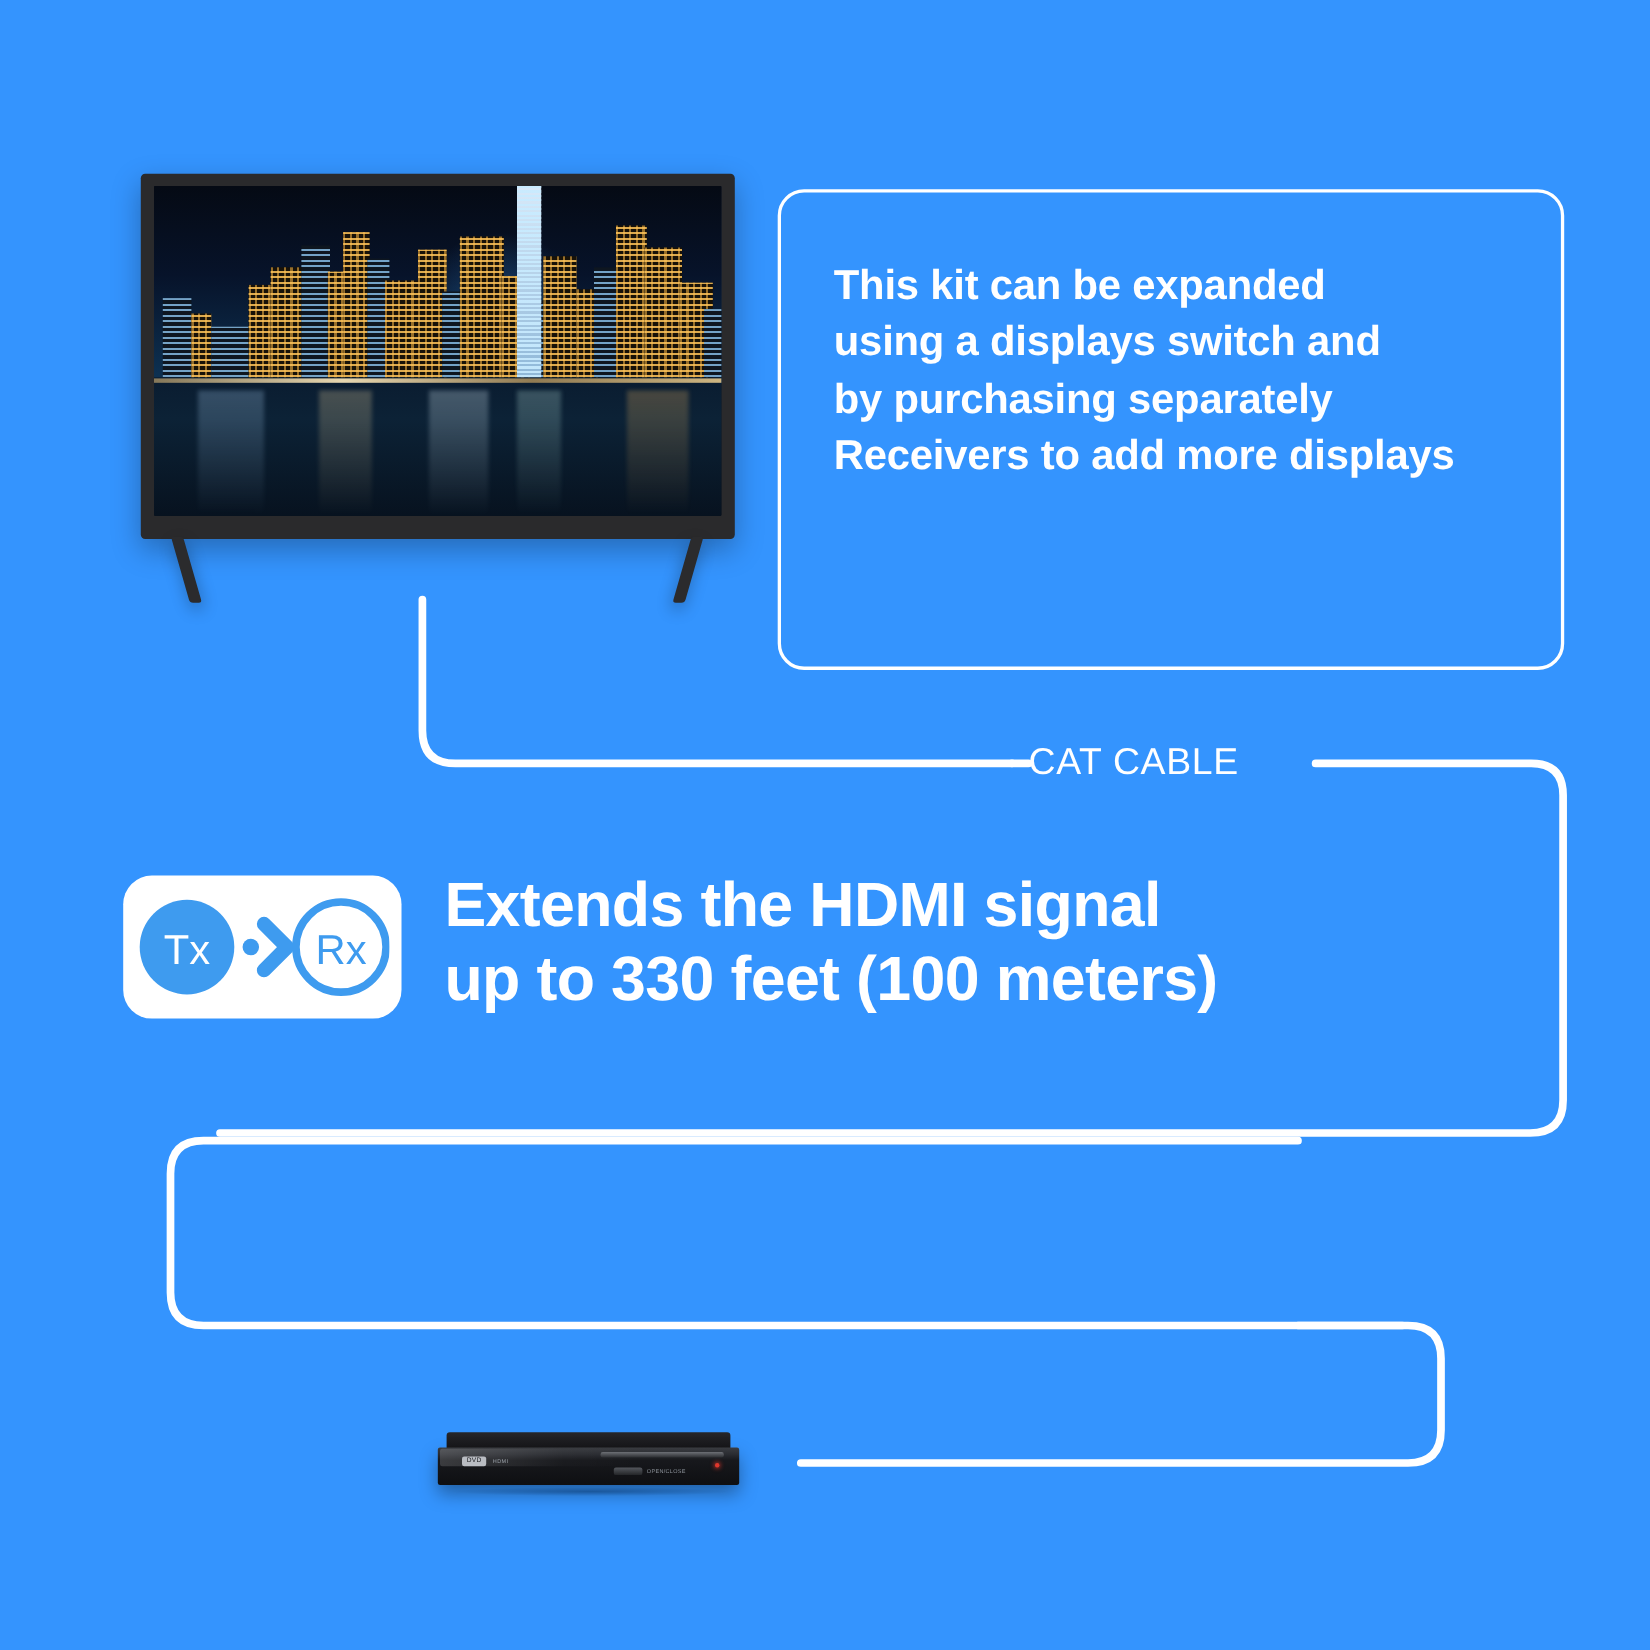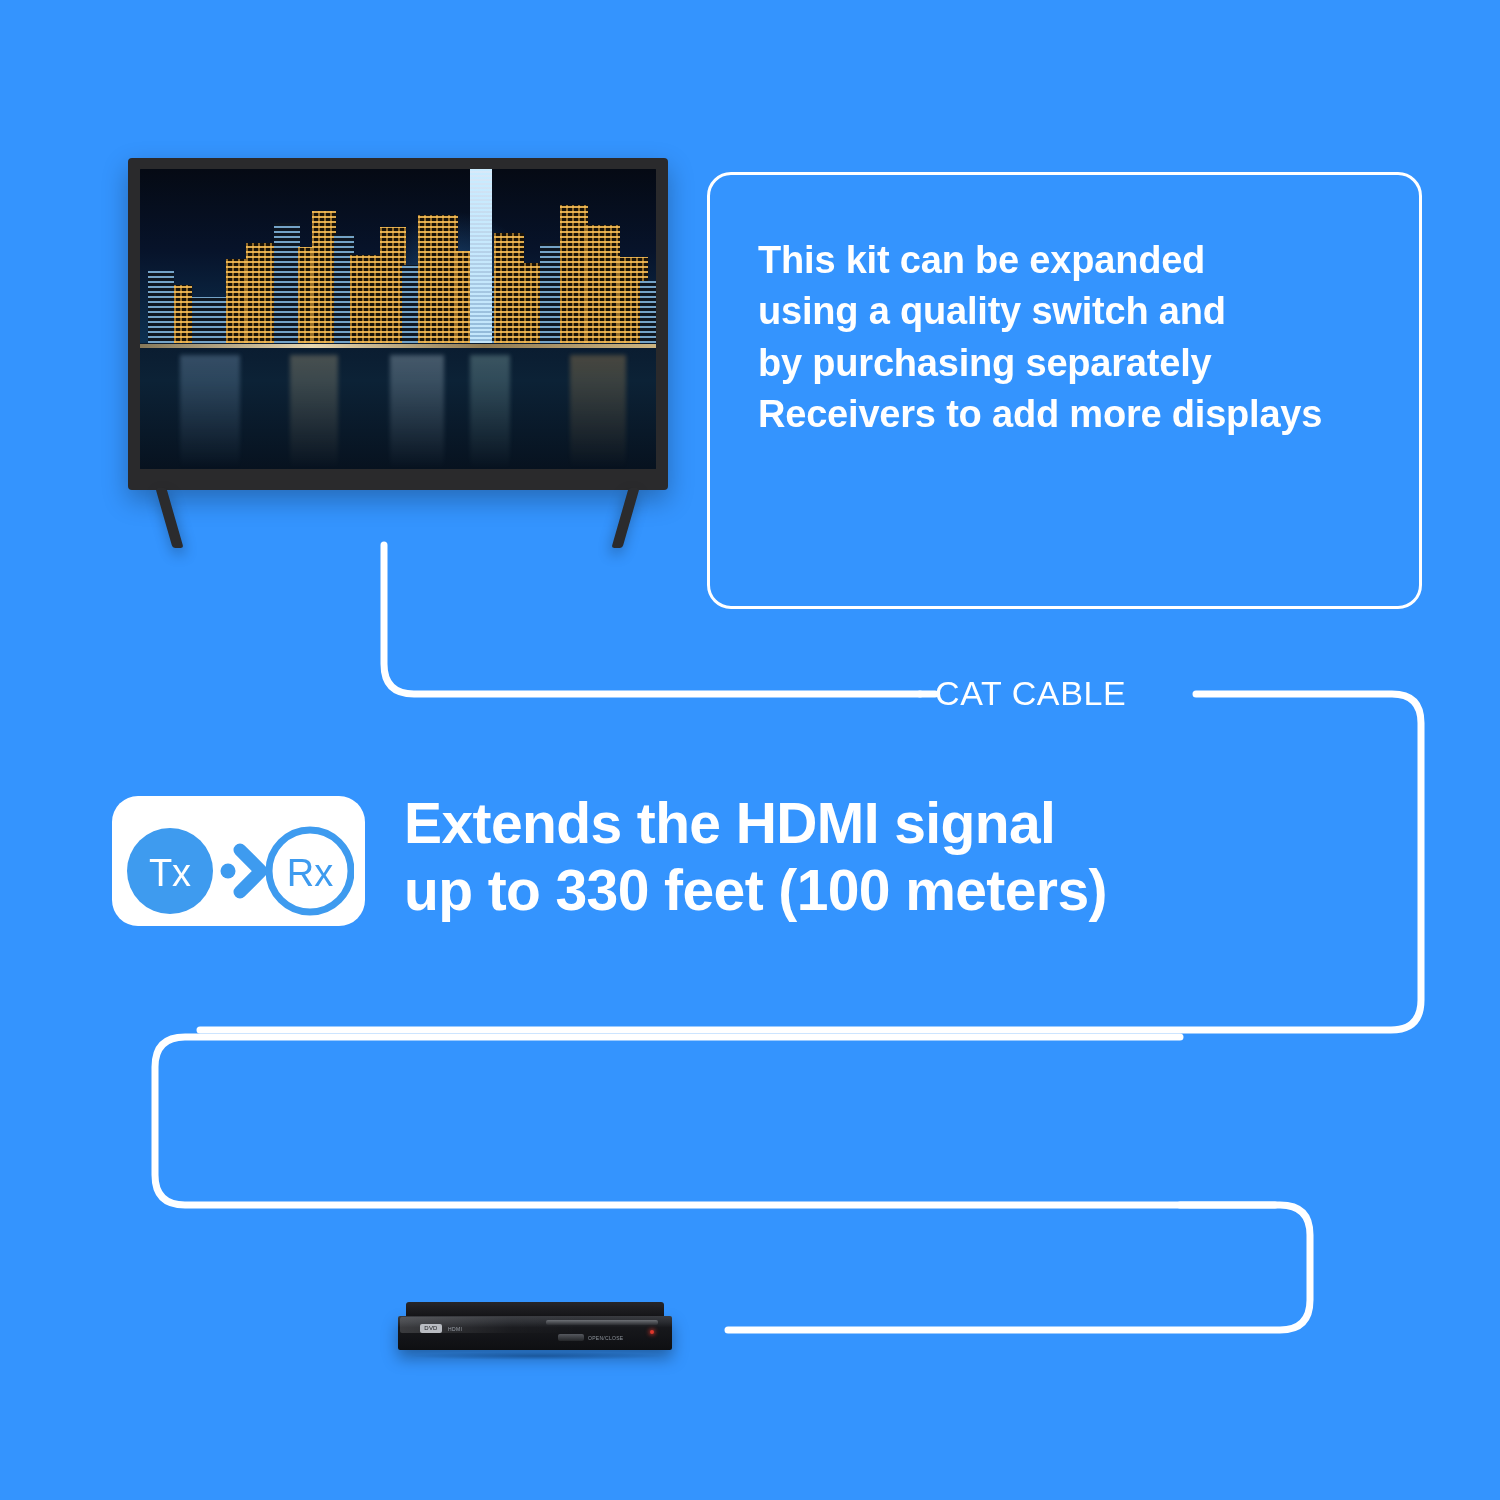--- a/index.html
+++ b/index.html
@@ -117,21 +117,21 @@
   
   .cat-label{
     position:absolute;left:935px;top:674px;color:#fff;
     font-size:34px;letter-spacing:.6px;font-weight:400;white-space:nowrap;
   }
 
   
   .txrx{
     position:absolute;left:112px;top:796px;width:253px;height:130px;
     background:#fff;border-radius:26px;
-    display:flex;align-items:flex-end;justify-content:center;
+    display:flex;align-items:center;justify-content:center;
   }
 </style>
 </head>
 <body>
 
 <div class="stage">
 
   <svg class="lines" viewBox="0 0 1500 1500">
 
     <path d="M384 545 L384 664 Q384 694 414 694 L920 694" fill="none" stroke="#ffffff" stroke-width="7" stroke-linecap="round"></path>
@@ -191,21 +191,21 @@
              background:linear-gradient(180deg,rgba(255,195,105,.5),transparent);"></div>
       </div>
     </div>
     <div class="tv-foot l"></div>
     <div class="tv-foot r"></div>
   </div>
 
   <div class="callout-top">
     <h2>
       <span>This kit can be expanded</span><br>
-      <span>using a quality switch and</span><br>
+      <span>using a displays switch and</span><br>
       <span>by purchasing separately</span><br>
       <span>Receivers to add more displays</span>
     </h2>
   </div>
 
   <div class="cat-label">CAT CABLE</div>
 
   <div class="txrx">
     <svg width="230" height="110" viewBox="0 0 230 110">
 

